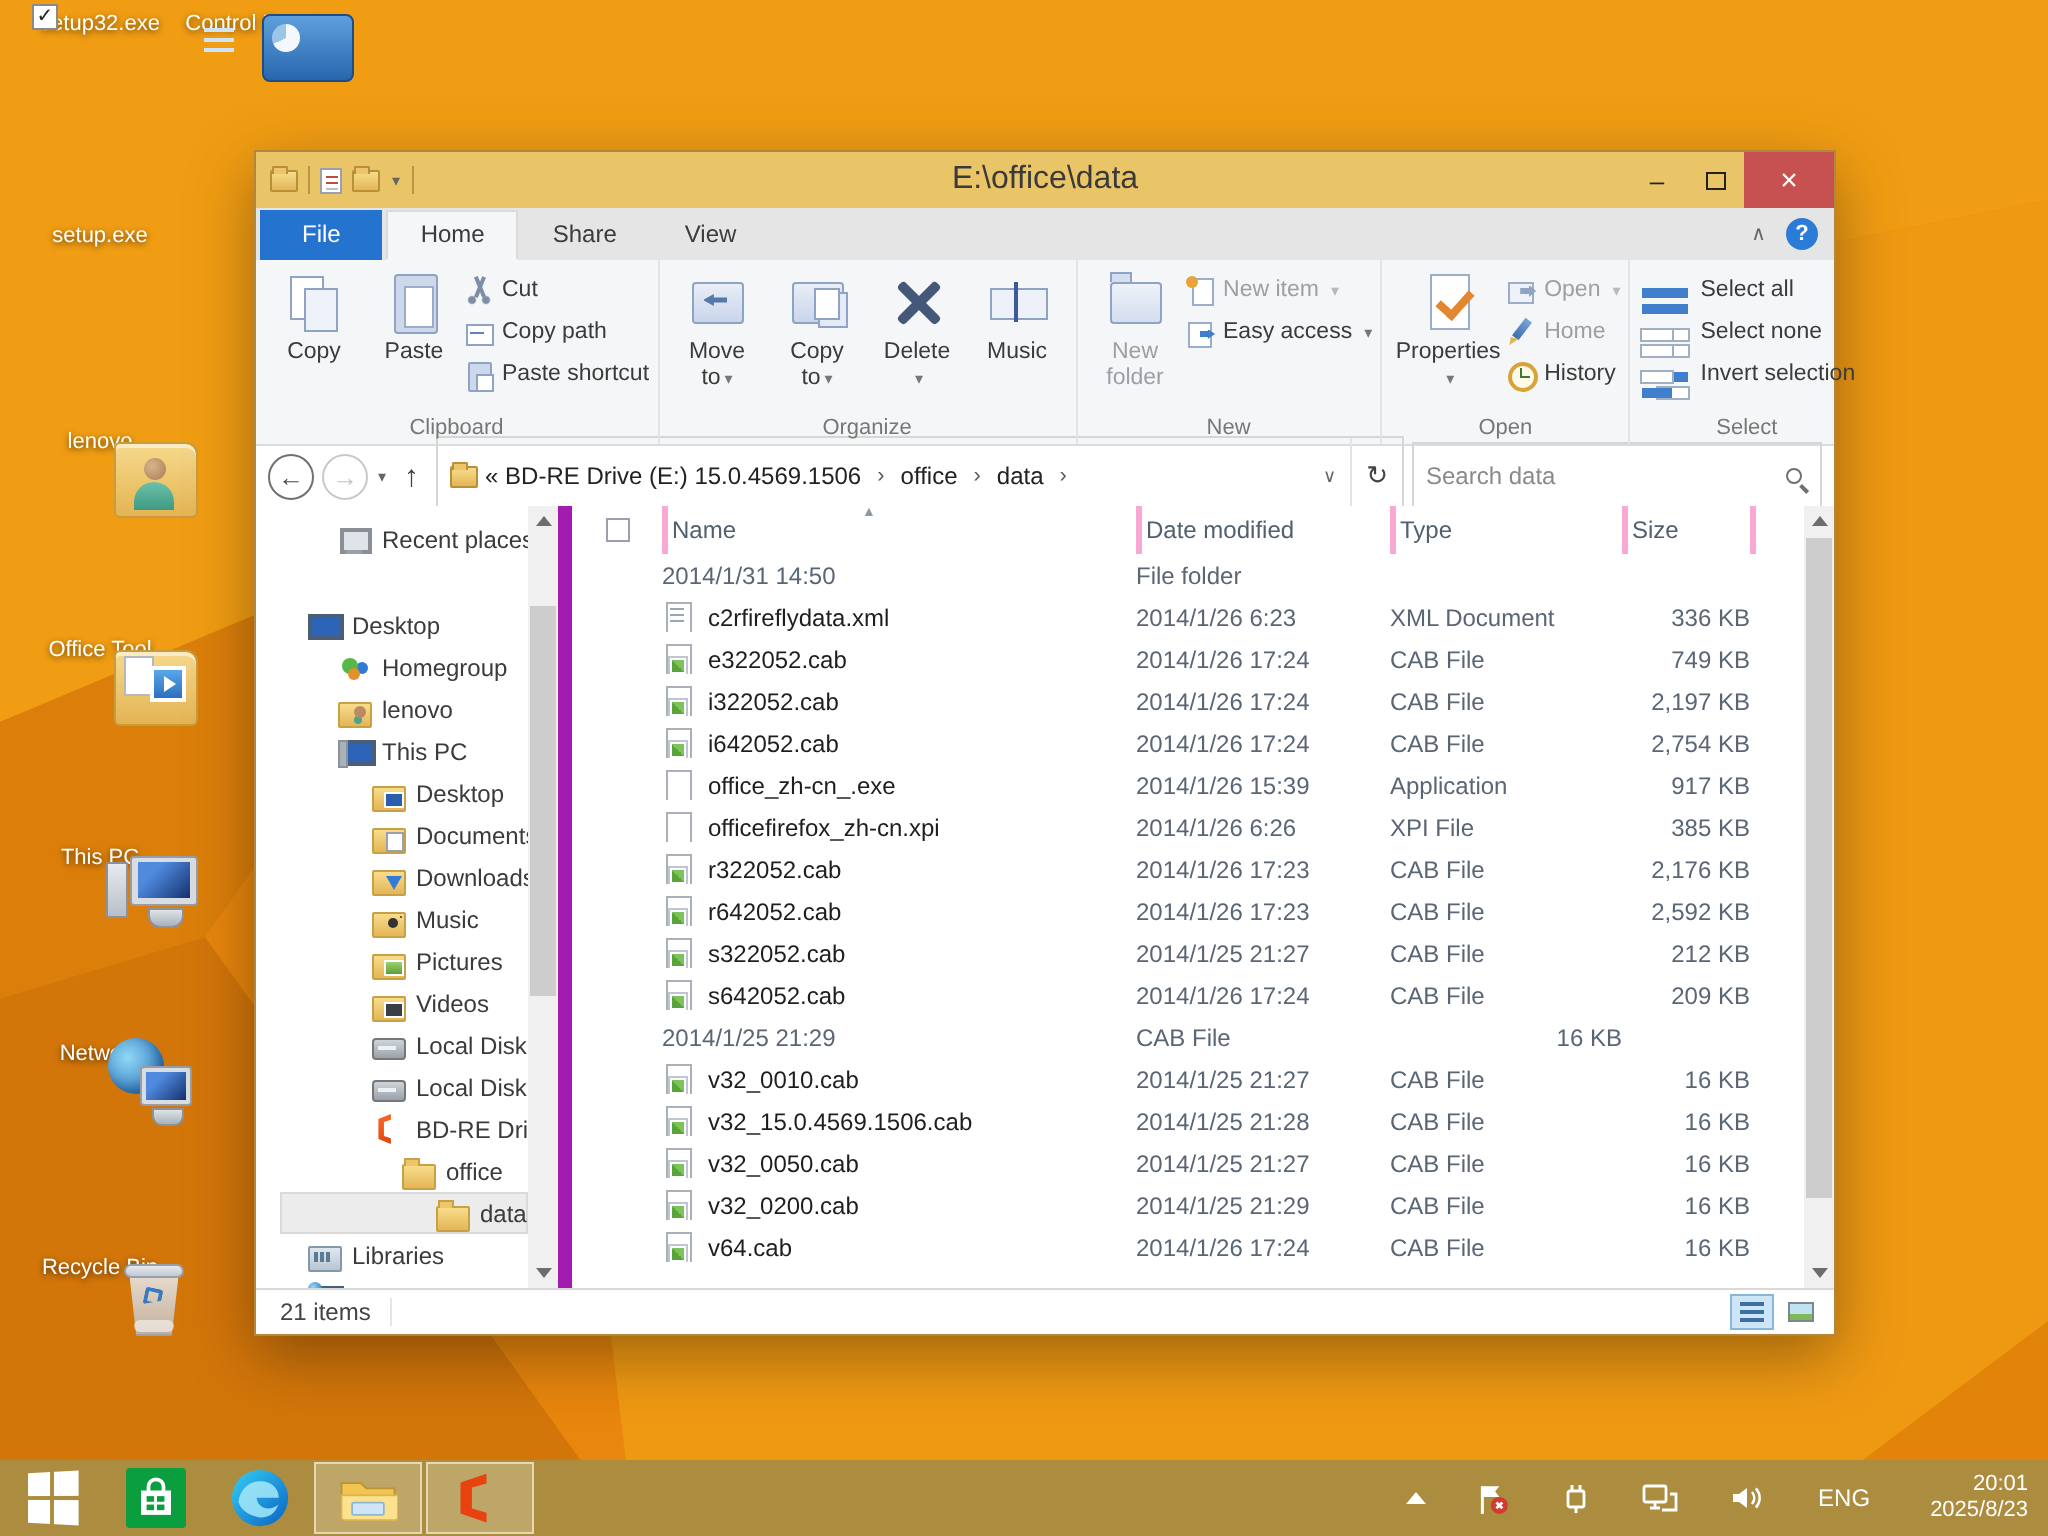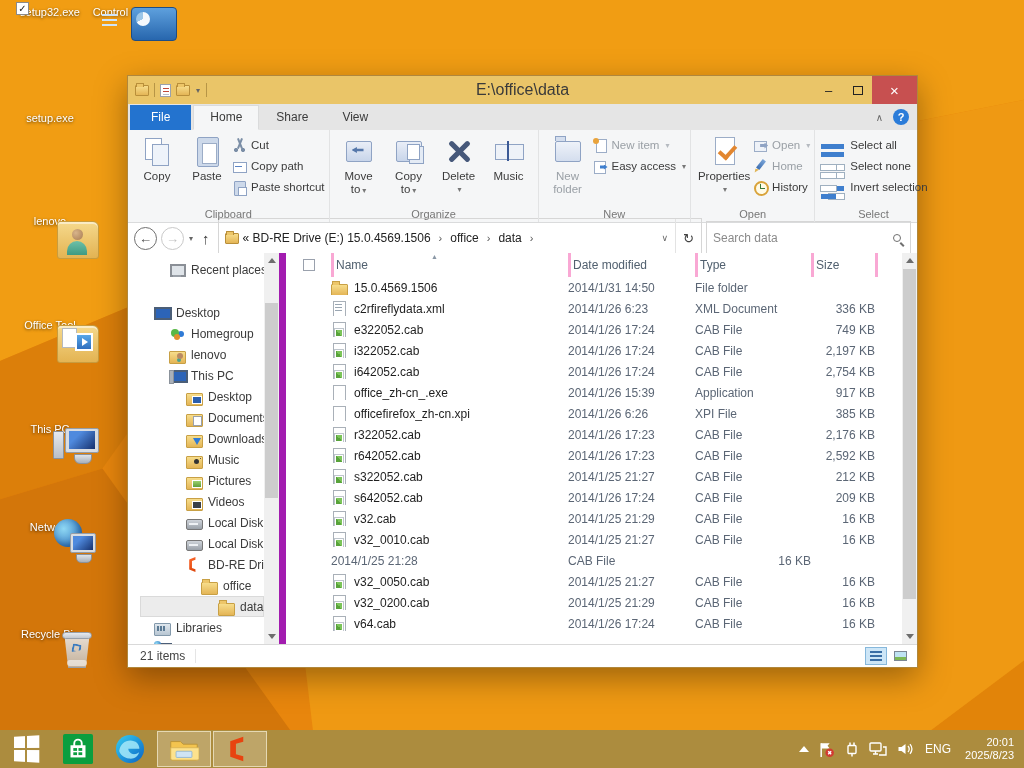--- a/index.html
+++ b/index.html
@@ -248,21 +248,21 @@
   .ic-thumbs{width:13px;height:10px;border:1px solid #7c8794;background:linear-gradient(#bfe3f2 60%,#7db954 60%)}
 
   
   .taskbar{position:absolute;left:0;right:0;bottom:0;height:38px;background:#ac8c3e;display:flex;align-items:center;z-index:5}
   .tb-left{display:flex;align-items:center;height:100%}
   .start-btn{width:52px;height:100%;display:flex;align-items:center;justify-content:center}
   .win-logo{display:grid;grid-template-columns:12px 12px;grid-template-rows:12px 12px;gap:2px;transform:perspective(60px) rotateY(-14deg)}
   .win-logo b{background:#fff;display:block}
   .tb-app{width:52px;height:100%;display:flex;align-items:center;justify-content:center}
   .tb-app.active{background:rgba(255,255,255,.22);border:1px solid rgba(255,250,230,.6);width:54px;height:36px;margin:1px 1px}
-  .tb-tray{margin-left:auto;display:flex;align-items:center;gap:9px;padding-right:10px;height:100%}
+  .tb-tray{margin-left:auto;display:flex;align-items:center;gap:25px;padding-right:10px;height:100%}
   .tray-chevron{width:0;height:0;border-left:5px solid transparent;border-right:5px solid transparent;border-bottom:6px solid #fff}
   .tray-ico{display:flex;align-items:center;justify-content:center}
   .tray-lang{color:#fff;font-size:12px;padding:0 3px}
   .tray-clock{color:#fff;font-size:11px;text-align:right;line-height:13px;padding-left:2px}
 </style>
 </head>
 <body>
 
 <div class="screen">
   <div class="facet f1"></div>
@@ -619,24 +619,20 @@
                 <span class="sort-glyph">▲</span>
               </span>
             <span class="hc">Date modified</span>
             <span class="hc">Type</span>
             <span class="hc">Size</span>
             <span class="hc"></span>
           </div>
 
             <div class="frow">
               <span></span>
-              <span class="c-name">
-                <span class="fi" data-icon="folder"></span>
-                <span>15.0.4569.1506</span>
-              </span>
               <span class="c-date">2014/1/31 14:50</span>
               <span class="c-type">File folder</span>
               <span class="c-size"></span>
               <span></span>
             </div>
 
             <div class="frow">
               <span></span>
               <span class="c-name">
                 <span class="fi" data-icon="xml"></span>
@@ -751,44 +747,44 @@
                 <span>s642052.cab</span>
               </span>
               <span class="c-date">2014/1/26 17:24</span>
               <span class="c-type">CAB File</span>
               <span class="c-size">209 KB</span>
               <span></span>
             </div>
 
             <div class="frow">
               <span></span>
-              <span class="c-name">
-                <span class="fi" data-icon="cab"></span>
-                <span>v32.cab</span>
-              </span>
               <span class="c-date">2014/1/25 21:29</span>
               <span class="c-type">CAB File</span>
               <span class="c-size">16 KB</span>
               <span></span>
             </div>
 
             <div class="frow">
               <span></span>
               <span class="c-name">
                 <span class="fi" data-icon="cab"></span>
                 <span>v32_0010.cab</span>
               </span>
               <span class="c-date">2014/1/25 21:27</span>
               <span class="c-type">CAB File</span>
               <span class="c-size">16 KB</span>
               <span></span>
             </div>
 
             <div class="frow">
               <span></span>
+              <span class="c-name">
+                <span class="fi" data-icon="cab"></span>
+                <span>v32_15.0.4569.1506.cab</span>
+              </span>
               <span class="c-date">2014/1/25 21:28</span>
               <span class="c-type">CAB File</span>
               <span class="c-size">16 KB</span>
               <span></span>
             </div>
 
             <div class="frow">
               <span></span>
               <span class="c-name">
                 <span class="fi" data-icon="cab"></span>

